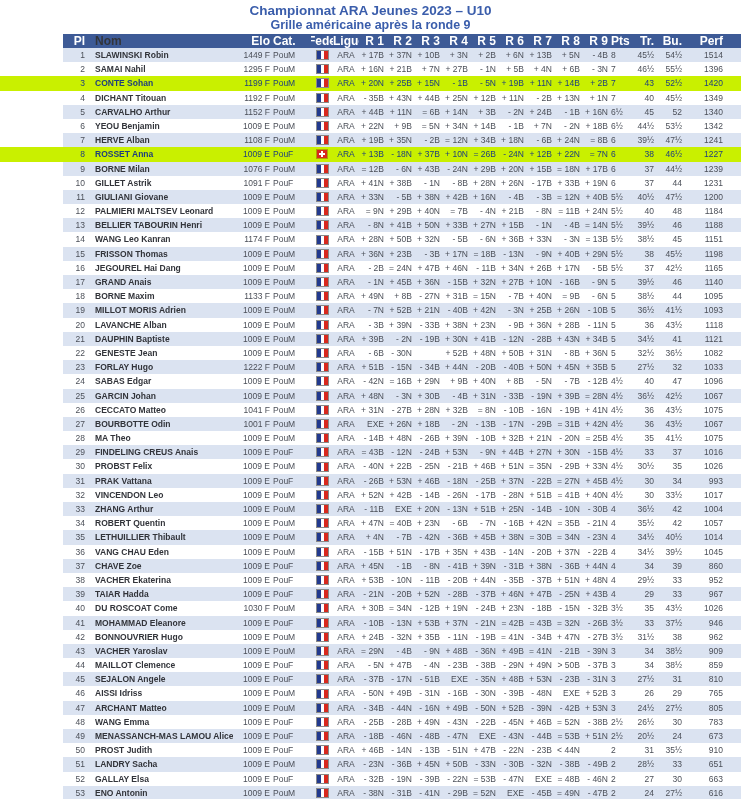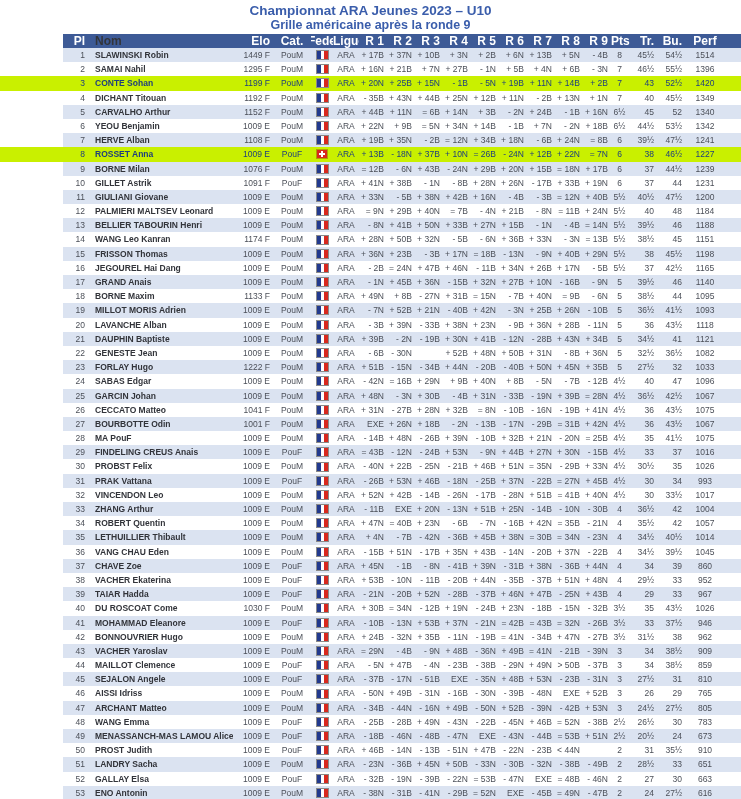--- a/index.html
+++ b/index.html
@@ -33,27 +33,27 @@
     color:#fff; font-weight:bold; font-size:12px;
   }
   .thead .c{ color:#fff; }
   .row.odd{ background:linear-gradient(to right,#fff 63px,var(--row-alt) 63px); }
   .row.hl{ background:var(--highlight); color:var(--hl-text); }
   .row.hl .c.nom{ color:var(--hl-text); }
   .c{ overflow:hidden; white-space:nowrap; }
   .c.pl{ text-align:right; }
   .c.nom{ padding-left:10px; font-weight:bold; color:var(--name-text); }
   .c.elo{ text-align:right; padding-right:3px; }
-  .c.cat{ text-align:center; }
+  .c.cat{ }
   .c.fede{ display:flex; align-items:center; justify-content:center; }
   .c.ligue{ text-align:center; }
   .c.rnd{ text-align:right; padding-right:3px; }
-  .c.pts{ text-align:center; padding-right:3px; }
+  .c.pts{ text-align:left; padding-right:3px; }
   .c.tr, .c.bu{ text-align:right; padding-right:5px; }
-  .c.perf{ text-align:center; padding-right:10px; }
+  .c.perf{ text-align:right; padding-right:10px; }
   .flag{ display:inline-block; width:13px; height:10px; border:1px solid #8a8a8a; }
   .flag.fra{ background:linear-gradient(to right,#223a8e 0 33.3%,#fff 33.3% 66.6%,#d8281e 66.6% 100%); }
   .flag.sui{ position:relative; width:12px; background:#d8281e; border-color:#b0a000; }
   .flag.sui::before,.flag.sui::after{ content:""; position:absolute; background:#fff; left:50%; top:50%; transform:translate(-50%,-50%); }
   .flag.sui::before{ width:2px; height:6px; }
   .flag.sui::after{ width:6px; height:2px; }
 </style>
 </head>
 <body>
 
@@ -730,21 +730,21 @@
         <div class="c rnd">= 31B</div>
         <div class="c rnd">+ 42N</div>
         <div class="c pts">4½</div>
         <div class="c tr">36</div>
         <div class="c bu">43½</div>
         <div class="c perf">1067</div>
       </div>
       <div class="row even">
         <div class="c pad"></div>
         <div class="c pl">28</div>
-        <div class="c nom">MA PouF</div>
+        <div class="c nom">MA Theo</div>
         <div class="c elo">1009 E</div>
         <div class="c cat">PouM</div>
         <div class="c fede">
           <span class="flag fra"></span>
         </div>
         <div class="c ligue">ARA</div>
         <div class="c rnd">- 14B</div>
         <div class="c rnd">+ 48N</div>
         <div class="c rnd">- 26B</div>
         <div class="c rnd">+ 39N</div>

